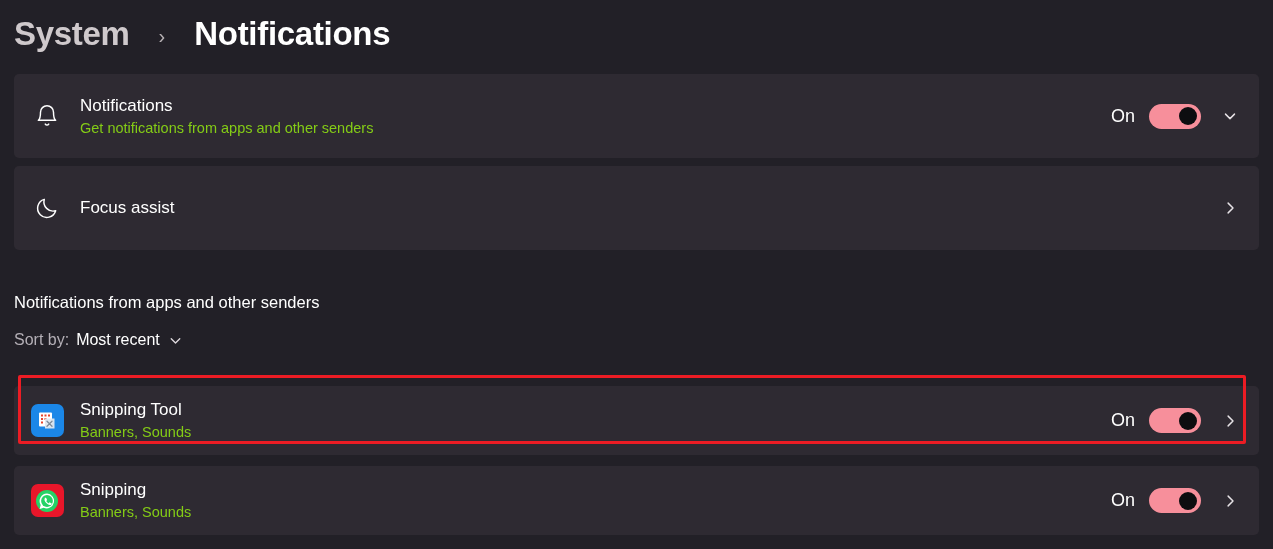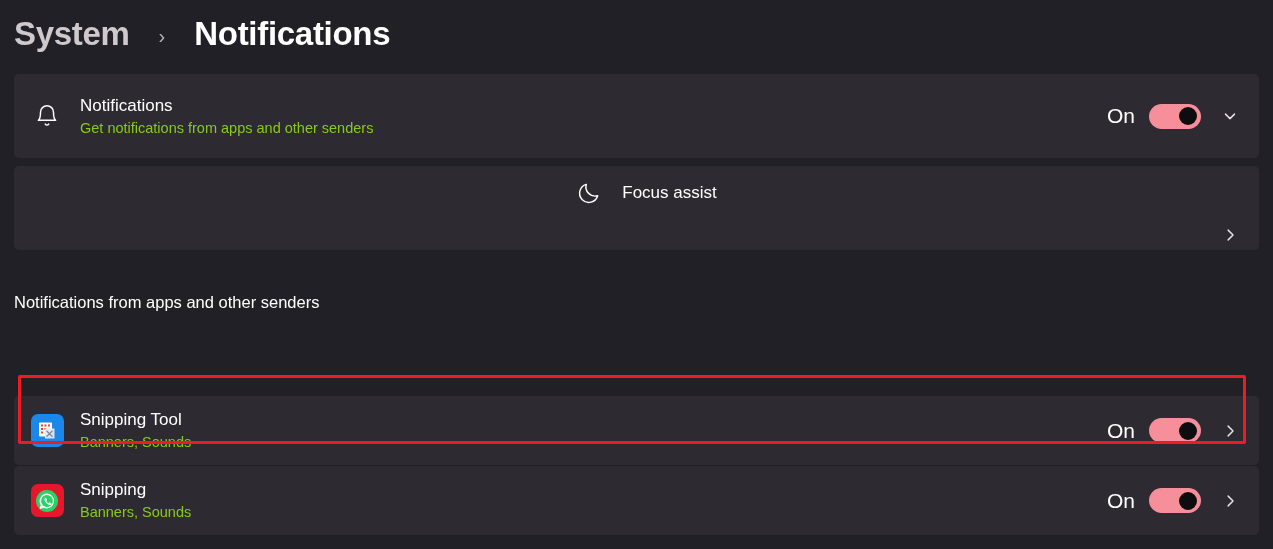--- a/index.html
+++ b/index.html
@@ -98,21 +98,21 @@
 
   .card-right {
     display: flex;
     align-items: center;
     margin-left: auto;
     padding-right: 14px;
     gap: 14px;
   }
 
   .state-label {
-    font-size: 21px;
+    font-size: 18px;
     color: #ffffff;
     min-width: 22px;
     text-align: right;
   }
 
   
   .toggle {
     width: 52px;
     height: 25px;
     border-radius: 13px;
@@ -224,21 +224,21 @@
         <div class="knob"></div>
       </div>
       <div class="chev">
         <svg width="18" height="18" viewBox="0 0 24 24" fill="none" stroke="currentColor" stroke-width="1.9" stroke-linecap="round" stroke-linejoin="round">
           <polyline points="6 9.5 12 15.5 18 9.5"></polyline>
         </svg>
       </div>
     </div>
   </div>
 
-  <div class="card settings-row" style="top:166px;flex-direction:column;">
+  <div class="card settings-row" style="top:166px;">
     <div class="card-left">
       <div class="glyph-icon">
         <svg width="26" height="26" viewBox="0 0 24 24" fill="none" stroke="currentColor" stroke-width="1.35" stroke-linecap="round" stroke-linejoin="round">
           <path d="M20 14.5A8.5 8.5 0 0 1 9.5 4 8.5 8.5 0 1 0 20 14.5z"></path>
         </svg>
       </div>
       <div class="texts">
         <div class="row-title">Focus assist</div>
       </div>
     </div>
@@ -246,22 +246,31 @@
       <div class="chev">
         <svg width="18" height="18" viewBox="0 0 24 24" fill="none" stroke="currentColor" stroke-width="1.9" stroke-linecap="round" stroke-linejoin="round">
           <polyline points="9.5 5.5 16 12 9.5 18.5"></polyline>
         </svg>
       </div>
     </div>
   </div>
 
   <div class="section-title">Notifications from apps and other senders</div>
 
-
-  <div class="card settings-row" style="top:396px; height:69px;gap:16px;">
+  <div class="sortbar">
+    <span class="sort-label">Sort by:</span>
+    <span class="sort-value">Most recent</span>
+    <span class="sort-chev">
+      <svg width="17" height="17" viewBox="0 0 24 24" fill="none" stroke="currentColor" stroke-width="1.9" stroke-linecap="round" stroke-linejoin="round">
+        <polyline points="6 9.5 12 15.5 18 9.5"></polyline>
+      </svg>
+    </span>
+  </div>
+
+  <div class="card settings-row" style="top:386px; height:69px;gap:16px;">
     <div class="card-left">
       <div class="app-icon">
         <div class="app-tile tile-snip">
           <svg width="26" height="26" viewBox="0 0 26 26">
             <rect x="5" y="4.5" width="13" height="14" rx="1" fill="#ffffff"></rect>
             <g fill="#e8442c">
               <rect x="7" y="6.5" width="2" height="2"></rect>
               <rect x="10.5" y="6.5" width="2" height="2"></rect>
               <rect x="14" y="6.5" width="2" height="2"></rect>
               <rect x="7" y="10" width="2" height="2"></rect>

